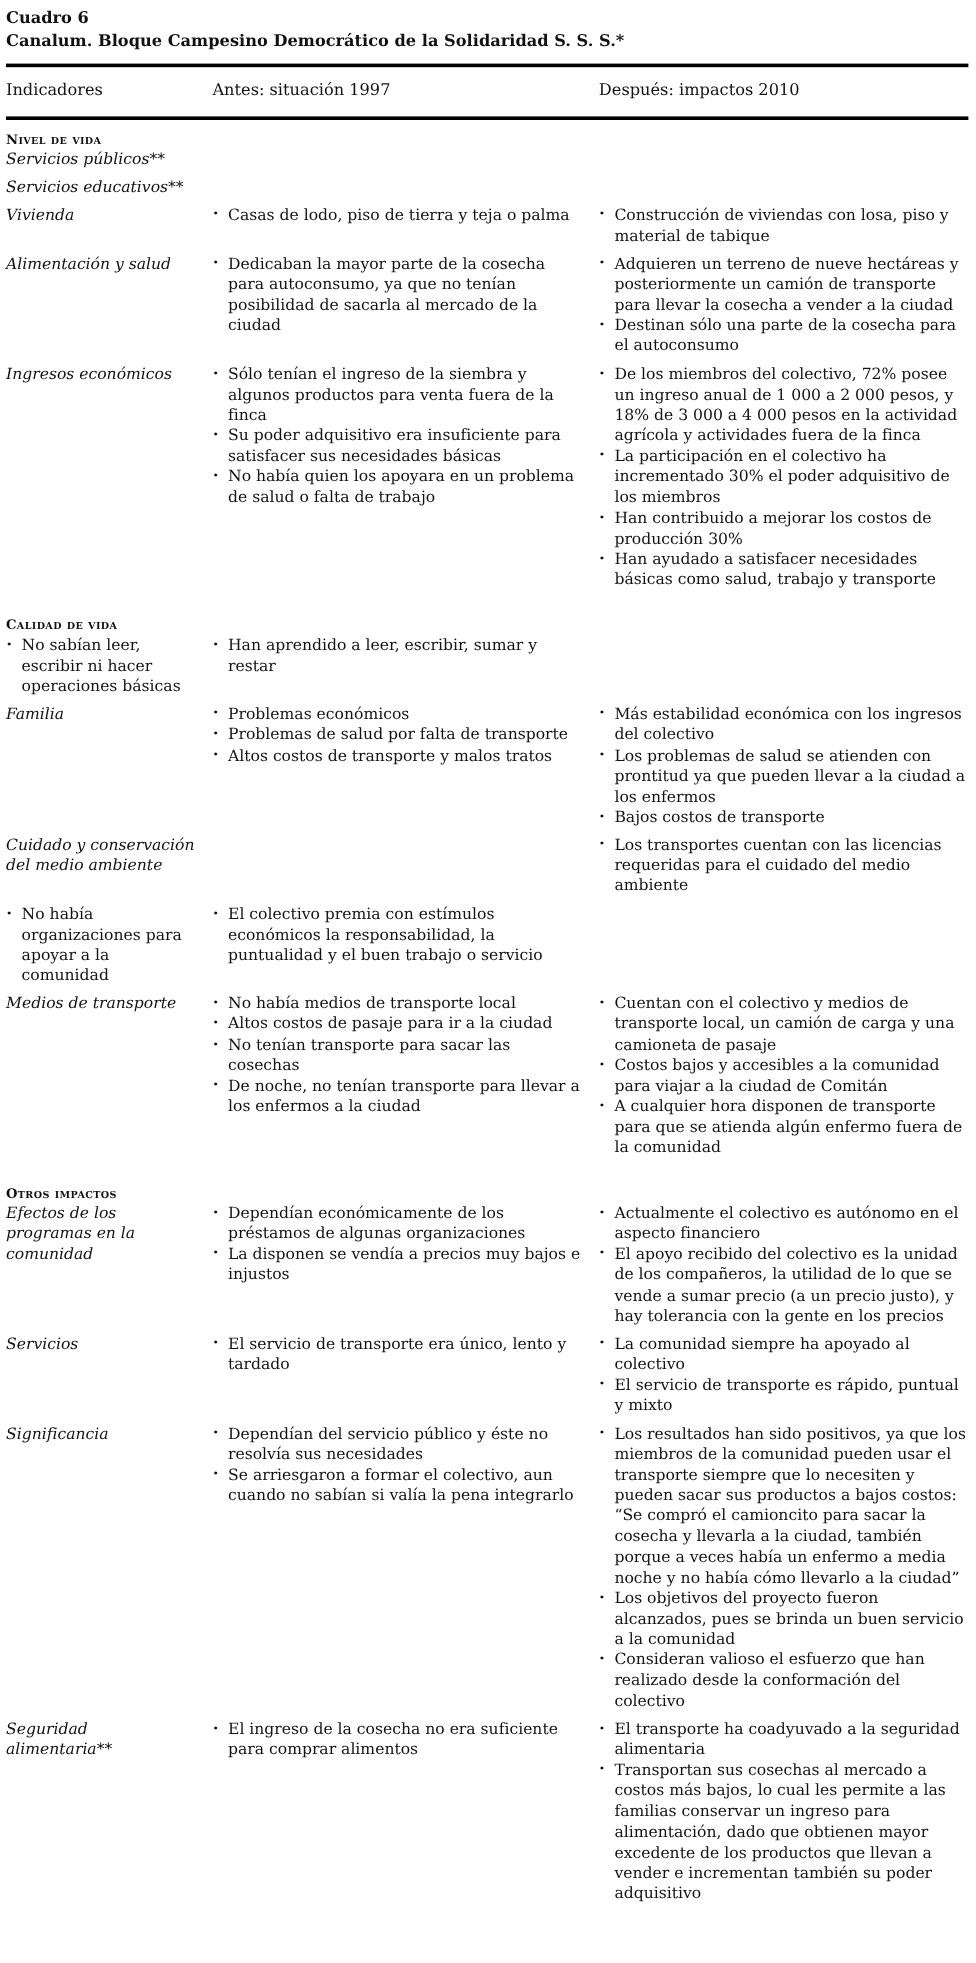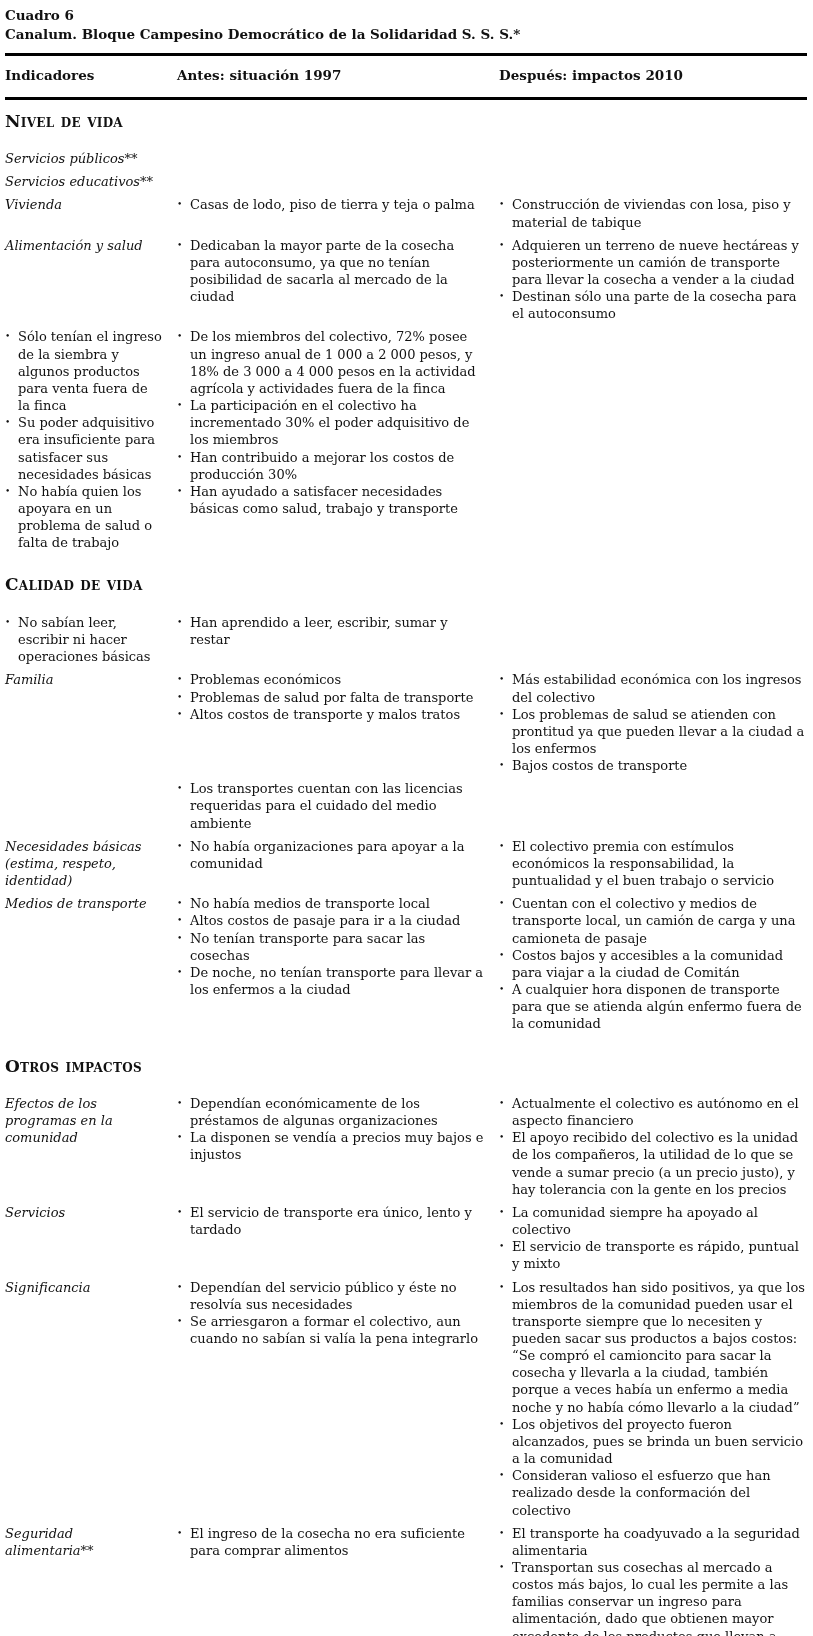--- a/index.html
+++ b/index.html
@@ -17,36 +17,36 @@
   .caption { font-weight: bold; font-size: 13.5px; line-height: 1.4; padding: 2px 0 9px 0; }
 
   .rule { border: none; border-top: 3px solid #000; margin: 0; }
 
   .grid-row {
     display: grid;
     grid-template-columns: 158px 308px 1fr;
     column-gap: 14px;
   }
 
-  .head-row { padding: 11px 0 12px 0; font-weight: bold; font-size: 13.5px; }
+  .head-row { padding: 11px 0 12px 0; font-weight: normal; font-size: 13.5px; }
   .head-center { text-align: left; }
 
   .body-rows { padding-top: 8px; }
 
   .sect {
     font-weight: bold;
     font-variant: small-caps;
     letter-spacing: 0.3px;
     margin-top: 22px;
-    font-size: 17px;
+    font-size: 11px;
   }
   .sect.first { margin-top: 2px; }
 
   .trow { margin-top: 6px; }
-  .trow.after-sect { margin-top: 18px; }
+  .trow.after-sect { margin-top: 1px; }
 
   .ind-label { font-style: italic; }
 
   .bullet { display: flex; align-items: flex-start; }
   .dot { flex: 0 0 13px; width: 13px; font-size: 9px; padding-top: 3px; text-align: left; }
   .btext { flex: 1; }
 </style>
 </head>
 <body>
 
@@ -113,20 +113,21 @@
             <span class="btext">Adquieren un terreno de nueve hectáreas y posteriormente un camión de transporte para llevar la cosecha a vender a la ciudad</span>
           </div>
         <div class="bullet">
             <span class="dot">•</span>
             <span class="btext">Destinan sólo una parte de la cosecha para el autoconsumo</span>
           </div>
       </div>
     </div>
 
     <div class="grid-row trow">
+      <div><span class="ind-label">Ingresos económicos</span></div>
       <div>
         <div class="bullet">
             <span class="dot">•</span>
             <span class="btext">Sólo tenían el ingreso de la siembra y algunos productos para venta fuera de la finca</span>
           </div>
         <div class="bullet">
             <span class="dot">•</span>
             <span class="btext">Su poder adquisitivo era insuficiente para satisfacer sus necesidades básicas</span>
           </div>
         <div class="bullet">
@@ -197,31 +198,31 @@
             <span class="btext">Los problemas de salud se atienden con prontitud ya que pueden llevar a la ciudad a los enfermos</span>
           </div>
         <div class="bullet">
             <span class="dot">•</span>
             <span class="btext">Bajos costos de transporte</span>
           </div>
       </div>
     </div>
 
     <div class="grid-row trow">
+      <div><span class="ind-label">Cuidado y conservación del medio ambiente</span></div>
       <div></div>
       <div>
         <div class="bullet">
             <span class="dot">•</span>
             <span class="btext">Los transportes cuentan con las licencias requeridas para el cuidado del medio ambiente</span>
           </div>
       </div>
     </div>
 
     <div class="grid-row trow">
-      <div><span class="ind-label">Necesidades básicas (estima, respeto, identidad)</span></div>
       <div>
         <div class="bullet">
             <span class="dot">•</span>
             <span class="btext">No había organizaciones para apoyar a la comunidad</span>
           </div>
       </div>
       <div>
         <div class="bullet">
             <span class="dot">•</span>
             <span class="btext">El colectivo premia con estímulos económicos la responsabilidad, la puntualidad y el buen trabajo o servicio</span>

